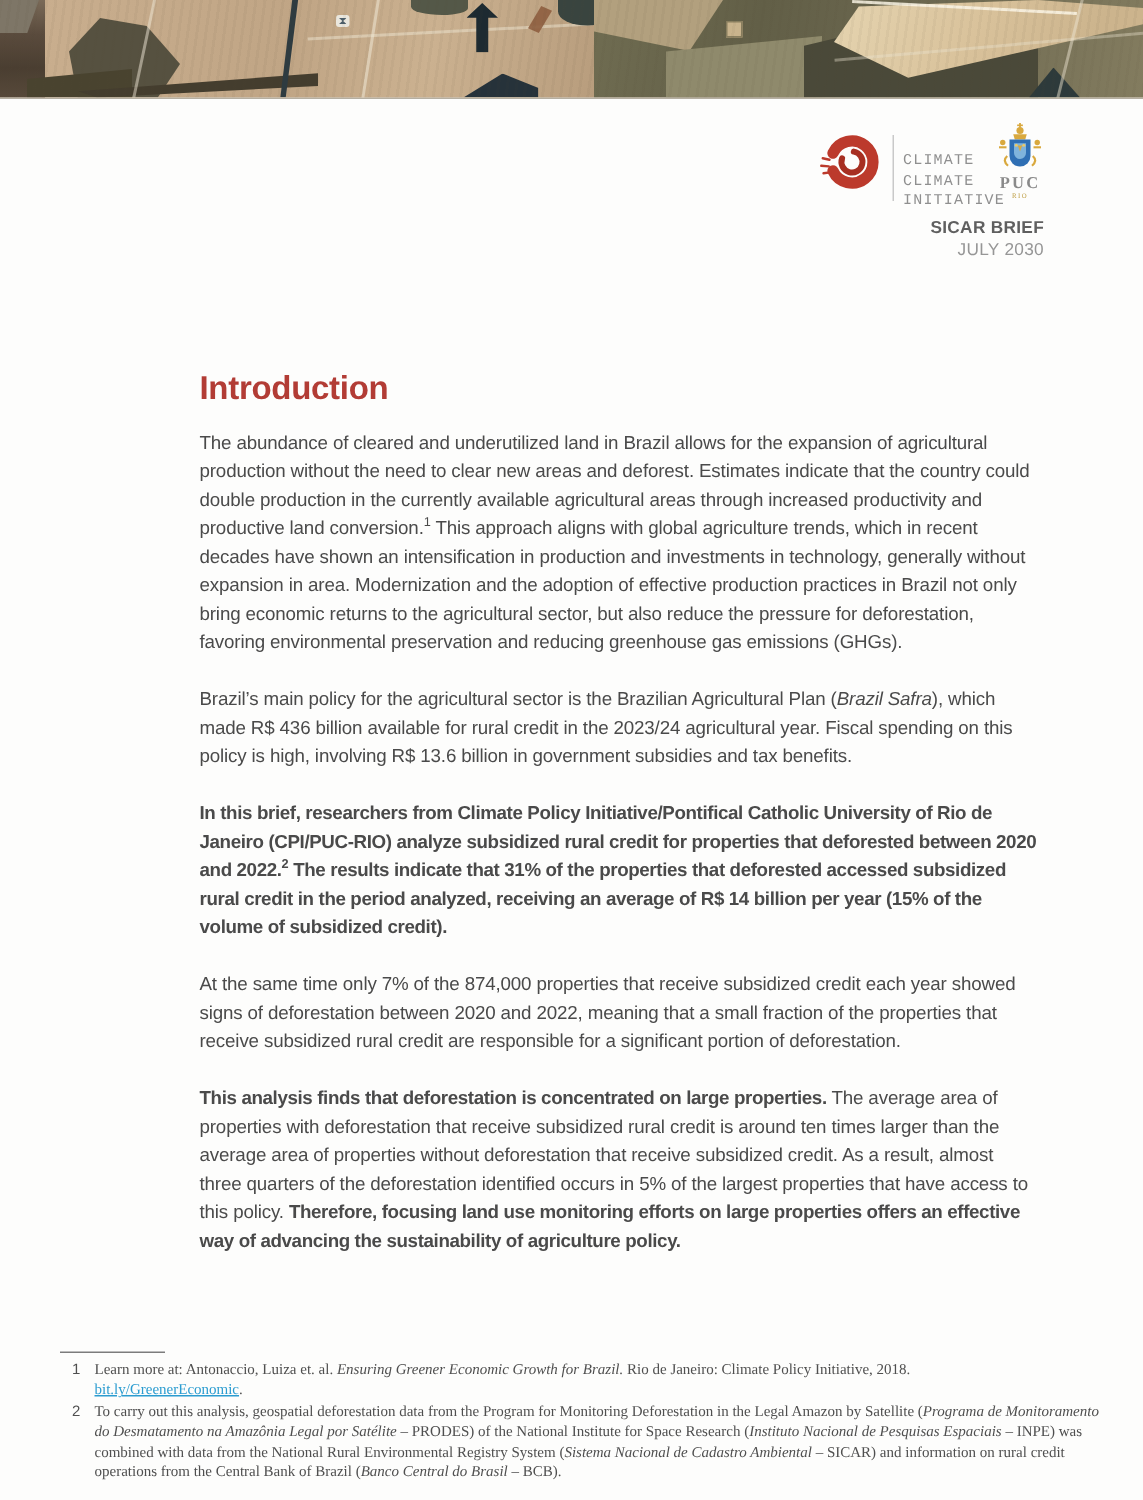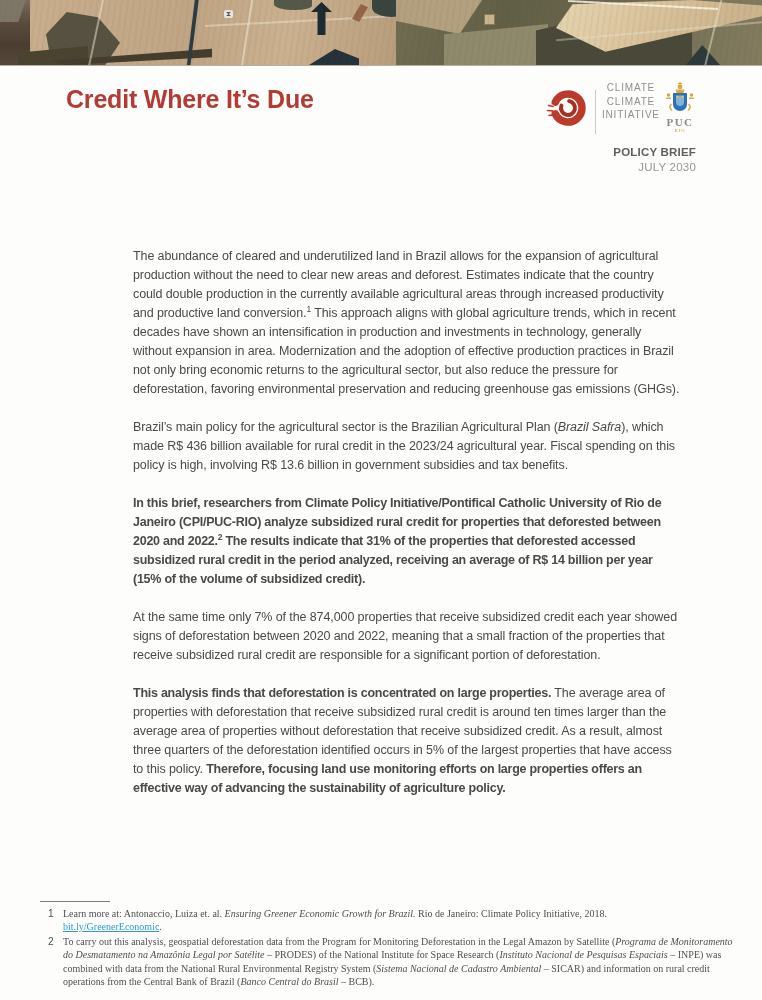--- a/index.html
+++ b/index.html
@@ -15,35 +15,35 @@
     border-bottom:1px solid #b5afa2;
   }
   .banner i{position:absolute;display:block;}
   
   .title-block{position:absolute;left:66px;top:85px;width:480px;}
   .report-title{margin:0;font-size:25px;line-height:29px;font-weight:700;color:#b23c35;letter-spacing:-0.2px;}
   .report-subtitle{margin-top:4px;font-size:25px;line-height:33px;font-weight:400;color:#b2453d;letter-spacing:-0.3px;}
   .cpi-mark{position:absolute;left:544px;top:84px;width:48px;height:50px;}
   .logo-divider{position:absolute;left:595px;top:90px;width:1px;height:44px;background:#c9c9c9;}
   .cpi-wordmark{
-    position:absolute;left:602px;top:81px;
-    font-family:Liberation Sans, sans-serif;font-size:10px;line-height:13.5px;
-    letter-spacing:0.8px;color:#8f8f8f;text-align:center;
+    position:absolute;left:602px;top:101px;
+    font-family:Liberation Mono, monospace;font-size:10px;line-height:13.5px;
+    letter-spacing:0.8px;color:#8f8f8f;
   }
   .puc{position:absolute;left:659px;top:82px;width:42px;text-align:center;}
   .puc svg{display:block;margin:0 auto;}
   .puc-name{font-family:"Liberation Serif",serif;font-size:11px;font-weight:700;letter-spacing:1.5px;color:#8a8a8a;margin-top:0;}
   .puc-sub{font-family:"Liberation Serif",serif;font-size:4.5px;letter-spacing:1px;color:#bd9c3f;}
   .brief-meta{position:absolute;right:66px;top:146px;text-align:right;}
   .doc-type{font-size:11.5px;font-weight:700;color:#5f5f5f;letter-spacing:0.2px;}
   .pub-date{font-size:11.5px;color:#969696;margin-top:3px;letter-spacing:0.2px;}
   
   .main{position:absolute;left:133px;top:247px;width:560px;}
   .intro-heading{margin:0 0 15px 0;font-size:22px;line-height:24px;font-weight:700;color:#b23c35;letter-spacing:-0.2px;}
-  .main p{margin:0 13px 19px 0;font-size:12.5px;line-height:19px;color:#4a4a4a;letter-spacing:-0.1px;}
+  .main p{margin:0 0 19px 0;font-size:12.5px;line-height:19px;color:#4a4a4a;letter-spacing:-0.1px;}
   .b{font-weight:700;letter-spacing:-0.25px;}
   .i{font-style:italic;}
   .sup{font-size:8.5px;vertical-align:super;line-height:0;}
   
   .footnotes{position:absolute;left:40px;top:901px;width:700px;}
   .fn-rule{width:70px;border-top:1px solid #7c7c7c;margin:0 0 5px 0;}
   .fn{display:flex;font-size:10px;line-height:13.4px;color:#4f4f4f;margin-bottom:1px;}
   .fn-num{flex:none;width:15px;padding-left:8px;}
   .fn-text{flex:1;font-family:Liberation Serif, serif;}
   .link{color:#2b9cd0;text-decoration:underline;cursor:pointer;}
@@ -78,21 +78,20 @@
     <i style="left:536px;top:12px;width:156px;height:53px;background:#4a4939;clip-path:polygon(0 35%,50% 0,100% 30%,100% 100%,0 100%);"></i>
     <i style="left:556px;top:0;width:206px;height:54px;background:linear-gradient(115deg,#e5d4b0 0%,#d9c29b 45%,#ccb48d 80%);clip-path:polygon(8% 8%,66% 0,100% 10%,100% 30%,24% 96%,0 52%);"></i>
     <i style="left:568px;top:4px;width:150px;height:2px;background:rgba(250,244,229,.85);transform:rotate(3deg);"></i>
     <i style="left:686px;top:45px;width:34px;height:20px;background:#2d3a3b;clip-path:polygon(0 100%,48% 0,100% 100%);"></i>
     <i style="left:712px;top:-6px;width:2px;height:80px;background:rgba(236,228,208,.5);transform:rotate(14deg);"></i>
     <i style="left:556px;top:30px;width:210px;height:2px;background:rgba(236,228,208,.4);transform:rotate(-5deg);"></i>
     <i style="left:0;top:0;width:762px;height:65px;background:repeating-linear-gradient(98deg,rgba(80,70,50,.05) 0 2px,rgba(255,255,255,0) 2px 6px);"></i>
   </div>
 
   <div class="title-block">
-    <h1 class="report-title">Credit Where It’s Due</h1>
   </div>
 
   <div class="cpi-mark">
     <svg width="48" height="50" viewBox="0 0 48 50">
       <g fill="none" stroke-linecap="round">
         <path stroke="#bc3a2c" stroke-width="7.5" d="M11.3 29.9 A14 14 0 1 0 11.3 18.1"></path>
         <path stroke="#a72f22" stroke-width="4" d="M17.4 21.6 A7 7 0 1 0 25.2 17.1"></path>
         <path stroke="#bc3a2c" stroke-width="1.6" d="M4.5 21.5 l4.5 1"></path>
         <path stroke="#bc3a2c" stroke-width="1.6" d="M3.5 26.5 l5 .4"></path>
         <path stroke="#bc3a2c" stroke-width="1.6" d="M5 31.5 l4.5 -.6"></path>
@@ -122,25 +121,26 @@
       <circle cx="16.5" cy="14.8" r="1" fill="#e9c96a"></circle>
       <circle cx="21.5" cy="14.8" r="1" fill="#e9c96a"></circle>
       <path d="M10.5 22 q-3.5 3 0.5 6.5" stroke="#d9a93f" stroke-width="1.5" fill="none"></path>
       <path d="M27.5 22 q3.5 3 -0.5 6.5" stroke="#d9a93f" stroke-width="1.5" fill="none"></path>
     </svg>
     <div class="puc-name">PUC</div>
     <div class="puc-sub">RIO</div>
   </div>
 
   <div class="brief-meta">
-    <div class="doc-type">POLICY BRIEF</div>
+    <div class="doc-type">SICAR BRIEF</div>
     <div class="pub-date">JULY 2030</div>
   </div>
 
   <div class="main">
+    <h2 class="intro-heading">Introduction</h2>
     <p><span>The abundance of cleared and underutilized land in Brazil allows for the expansion of agricultural production without the need to clear new areas and deforest. Estimates indicate that the country could double production in the currently available agricultural areas through increased productivity and productive land conversion.</span><span class="sup">1</span><span> This approach aligns with global agriculture trends, which in recent decades have shown an intensification in production and investments in technology, generally without expansion in area. Modernization and the adoption of effective production practices in Brazil not only bring economic returns to the agricultural sector, but also reduce the pressure for deforestation, favoring environmental preservation and reducing greenhouse gas emissions (GHGs).</span></p>
     <p><span>Brazil’s main policy for the agricultural sector is the Brazilian Agricultural Plan (</span><span class="i">Brazil Safra</span><span>), which made R$ 436 billion available for rural credit in the 2023/24 agricultural year. Fiscal spending on this policy is high, involving R$ 13.6 billion in government subsidies and tax benefits.</span></p>
     <p><span class="b">In this brief, researchers from Climate Policy Initiative/Pontifical Catholic University of Rio de Janeiro (CPI/PUC-RIO) analyze subsidized rural credit for properties that deforested between 2020 and 2022.</span><span class="b sup">2</span><span class="b"> The results indicate that 31% of the properties that deforested accessed subsidized rural credit in the period analyzed, receiving an average of R$ 14 billion per year (15% of the volume of subsidized credit).</span></p>
     <p><span>At the same time only 7% of the 874,000 properties that receive subsidized credit each year showed signs of deforestation between 2020 and 2022, meaning that a small fraction of the properties that receive subsidized rural credit are responsible for a significant portion of deforestation.</span></p>
     <p><span class="b">This analysis finds that deforestation is concentrated on large properties.</span><span> The average area of properties with deforestation that receive subsidized rural credit is around ten times larger than the average area of properties without deforestation that receive subsidized credit. As a result, almost three quarters of the deforestation identified occurs in 5% of the largest properties that have access to this policy. </span><span class="b">Therefore, focusing land use monitoring efforts on large properties offers an effective way of advancing the sustainability of agriculture policy.</span></p>
   </div>
 
   <div class="footnotes">
     <div class="fn-rule"></div>
     <div class="fn">

